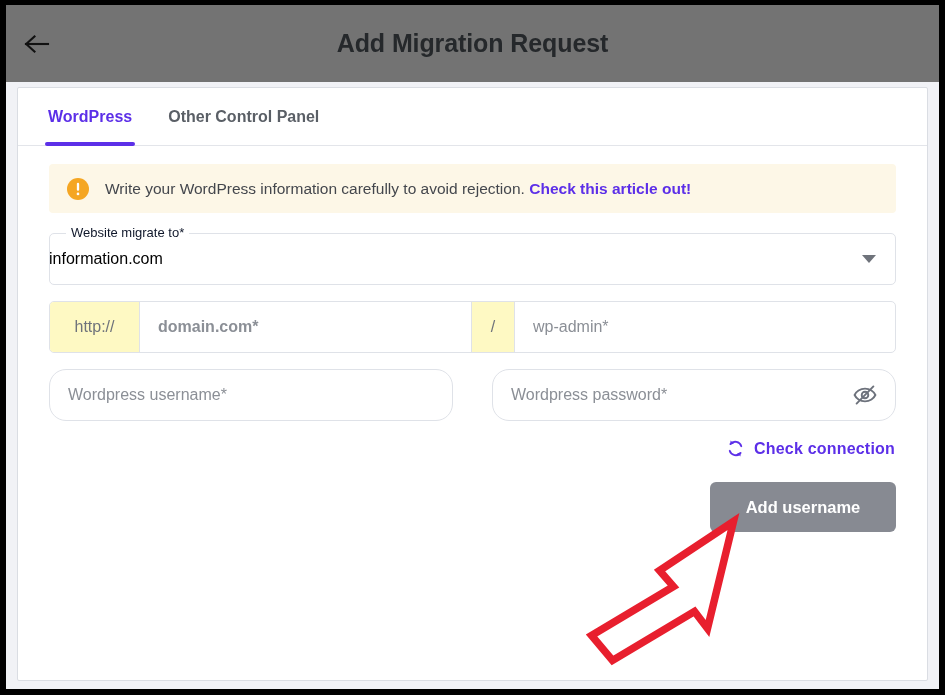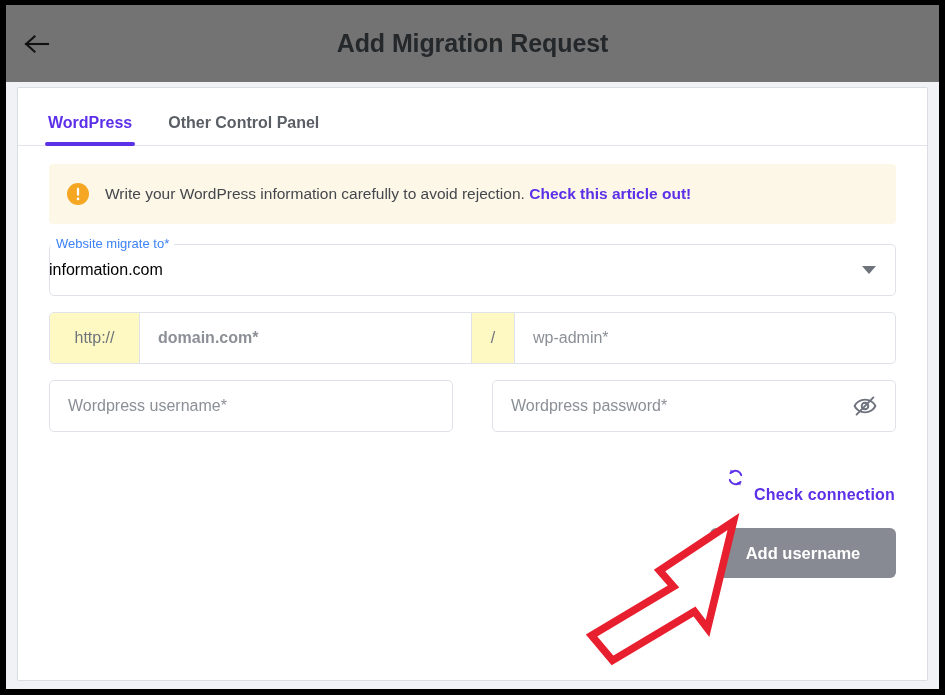--- a/index.html
+++ b/index.html
@@ -76,21 +76,21 @@
     align-items: flex-end;
     height: 58px;
     border-bottom: 1px solid #e3e5ea;
     padding-left: 12px;
   }
   .tab {
     position: relative;
     font-size: 16px;
     font-weight: bold;
     color: #5a5f66;
-    padding: 0 18px 13px 18px;
+    padding: 0 18px 19px 18px;
     cursor: pointer;
     background: none;
     border: none;
     font-family: "Liberation Sans", sans-serif;
     white-space: nowrap;
   }
   .tab.active { color: #5c2fe8; }
   .tab.active::after {
     content: "";
     position: absolute;
@@ -105,21 +105,21 @@
   .card-body { padding: 18px 31px 0 31px; }
 
   
   .alert {
     display: flex;
     align-items: center;
     gap: 16px;
     background: #fdf7e7;
     border-radius: 4px;
     padding: 13px 18px;
-    height: 60px;
+    height: 49px;
   }
   .alert-icon {
     flex: 0 0 auto;
     width: 22px; height: 22px;
     display: block;
   }
   .alert-text {
     font-size: 15.5px;
     color: #44474d;
   }
@@ -166,26 +166,26 @@
   }
   .outlined .box {
     position: absolute;
     inset: 0;
     border: 1px solid #dfe2e8;
     border-radius: 5px;
     background: #fff;
   }
   .outlined .legend {
     position: absolute;
-    left: 2px;
+    left: 17px;
     top: -8px;
     padding: 0 5px;
     background: #ffffff;
     font-size: 13px;
-    color: #3b82f6;
+    color: #0f172a;
     line-height: 15px;
     z-index: 2;
   }
   .outlined .inner {
     position: absolute;
     inset: 0;
     display: flex;
     align-items: center;
     z-index: 1;
   }
@@ -220,21 +220,21 @@
     padding-left: 18px;
   }
   .url-input.domain { flex: 0 0 331px; font-weight: bold; }
 
   
   .cred-row {
     display: flex;
     gap: 39px;
     margin-top: 16px;
   }
-  .cred-row .field { flex: 1; }
+  .cred-row .field { flex: 1; border-radius: 17px; }
   .eye-btn {
     position: absolute;
     right: 16px;
     top: 50%;
     transform: translateY(-50%);
     width: 28px; height: 28px;
     display: flex;
     align-items: center;
     justify-content: center;
     cursor: pointer;
@@ -252,21 +252,20 @@
     padding-right: 1px;
   }
   .refresh-icon { width: 19px; height: 19px; display: block; }
   .check-link {
     font-size: 16px;
     font-weight: bold;
     color: #5c2fe8;
     letter-spacing: 0.2px;
     text-decoration: none;
     cursor: pointer;
-    margin-top: 36px;
   }
 
   
   .provider { margin-top: 20px; }
 
   
   .submit-row {
     display: flex;
     justify-content: flex-end;
     margin-top: 24px;

